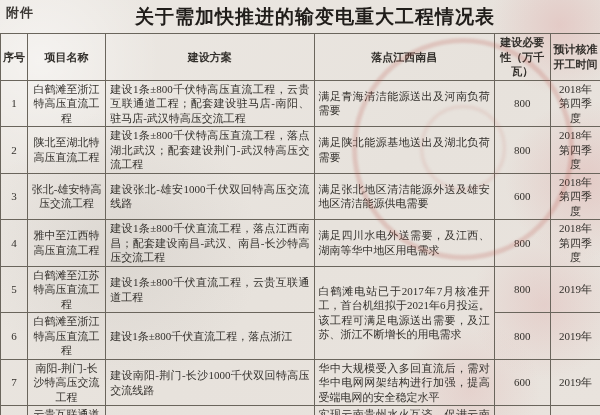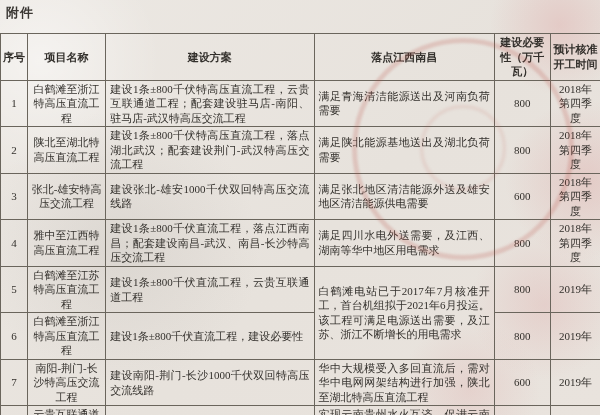--- a/index.html
+++ b/index.html
@@ -59,20 +59,21 @@
     border:3px solid rgba(186,77,66,.12);border-radius:50%;
     filter:blur(1.5px);
     pointer-events:none;
   }
 </style>
 </head>
 <body>
 
 <div class="page">
   <div class="attachment">附件</div>
+  <div class="title">关于需加快推进的输变电重大工程情况表</div>
 
   <table class="projects">
     <colgroup>
       <col class="c-no">
         <col class="c-name">
         <col class="c-plan">
         <col class="c-need">
         <col class="c-cap">
         <col class="c-time">
     </colgroup>
@@ -123,29 +124,29 @@
         <td>5</td>
         <td>白鹤滩至江苏特高压直流工程</td>
         <td class="left">建设1条±800千伏直流工程，云贵互联通道工程</td>
         <td class="left" rowspan="2">白鹤滩电站已于2017年7月核准开工，首台机组拟于2021年6月投运。该工程可满足电源送出需要，及江苏、浙江不断增长的用电需求</td>
         <td>800</td>
         <td>2019年</td>
       </tr>
       <tr style="height:33px;">
         <td>6</td>
         <td>白鹤滩至浙江特高压直流工程</td>
-        <td class="left">建设1条±800千伏直流工程，建设必要性</td>
+        <td class="left">建设1条±800千伏直流工程，落点浙江</td>
         <td>800</td>
         <td>2019年</td>
       </tr>
       <tr style="height:39px;">
         <td>7</td>
         <td>南阳-荆门-长沙特高压交流工程</td>
         <td class="left">建设南阳-荆门-长沙1000千伏双回特高压交流线路</td>
-        <td class="left">华中大规模受入多回直流后，需对华中电网网架结构进行加强，陕北至湖北特高压直流工程</td>
+        <td class="left">华中大规模受入多回直流后，需对华中电网网架结构进行加强，提高受端电网的安全稳定水平</td>
         <td>600</td>
         <td>2019年</td>
       </tr>
       <tr style="height:27px;">
         <td>8</td>
         <td>云贵互联通道工程</td>
         <td class="left">建设±500千伏直流工程</td>
         <td class="left">实现云南贵州水火互济，促进云南富余水电消纳</td>
         <td>300</td>
         <td>2019年</td>

